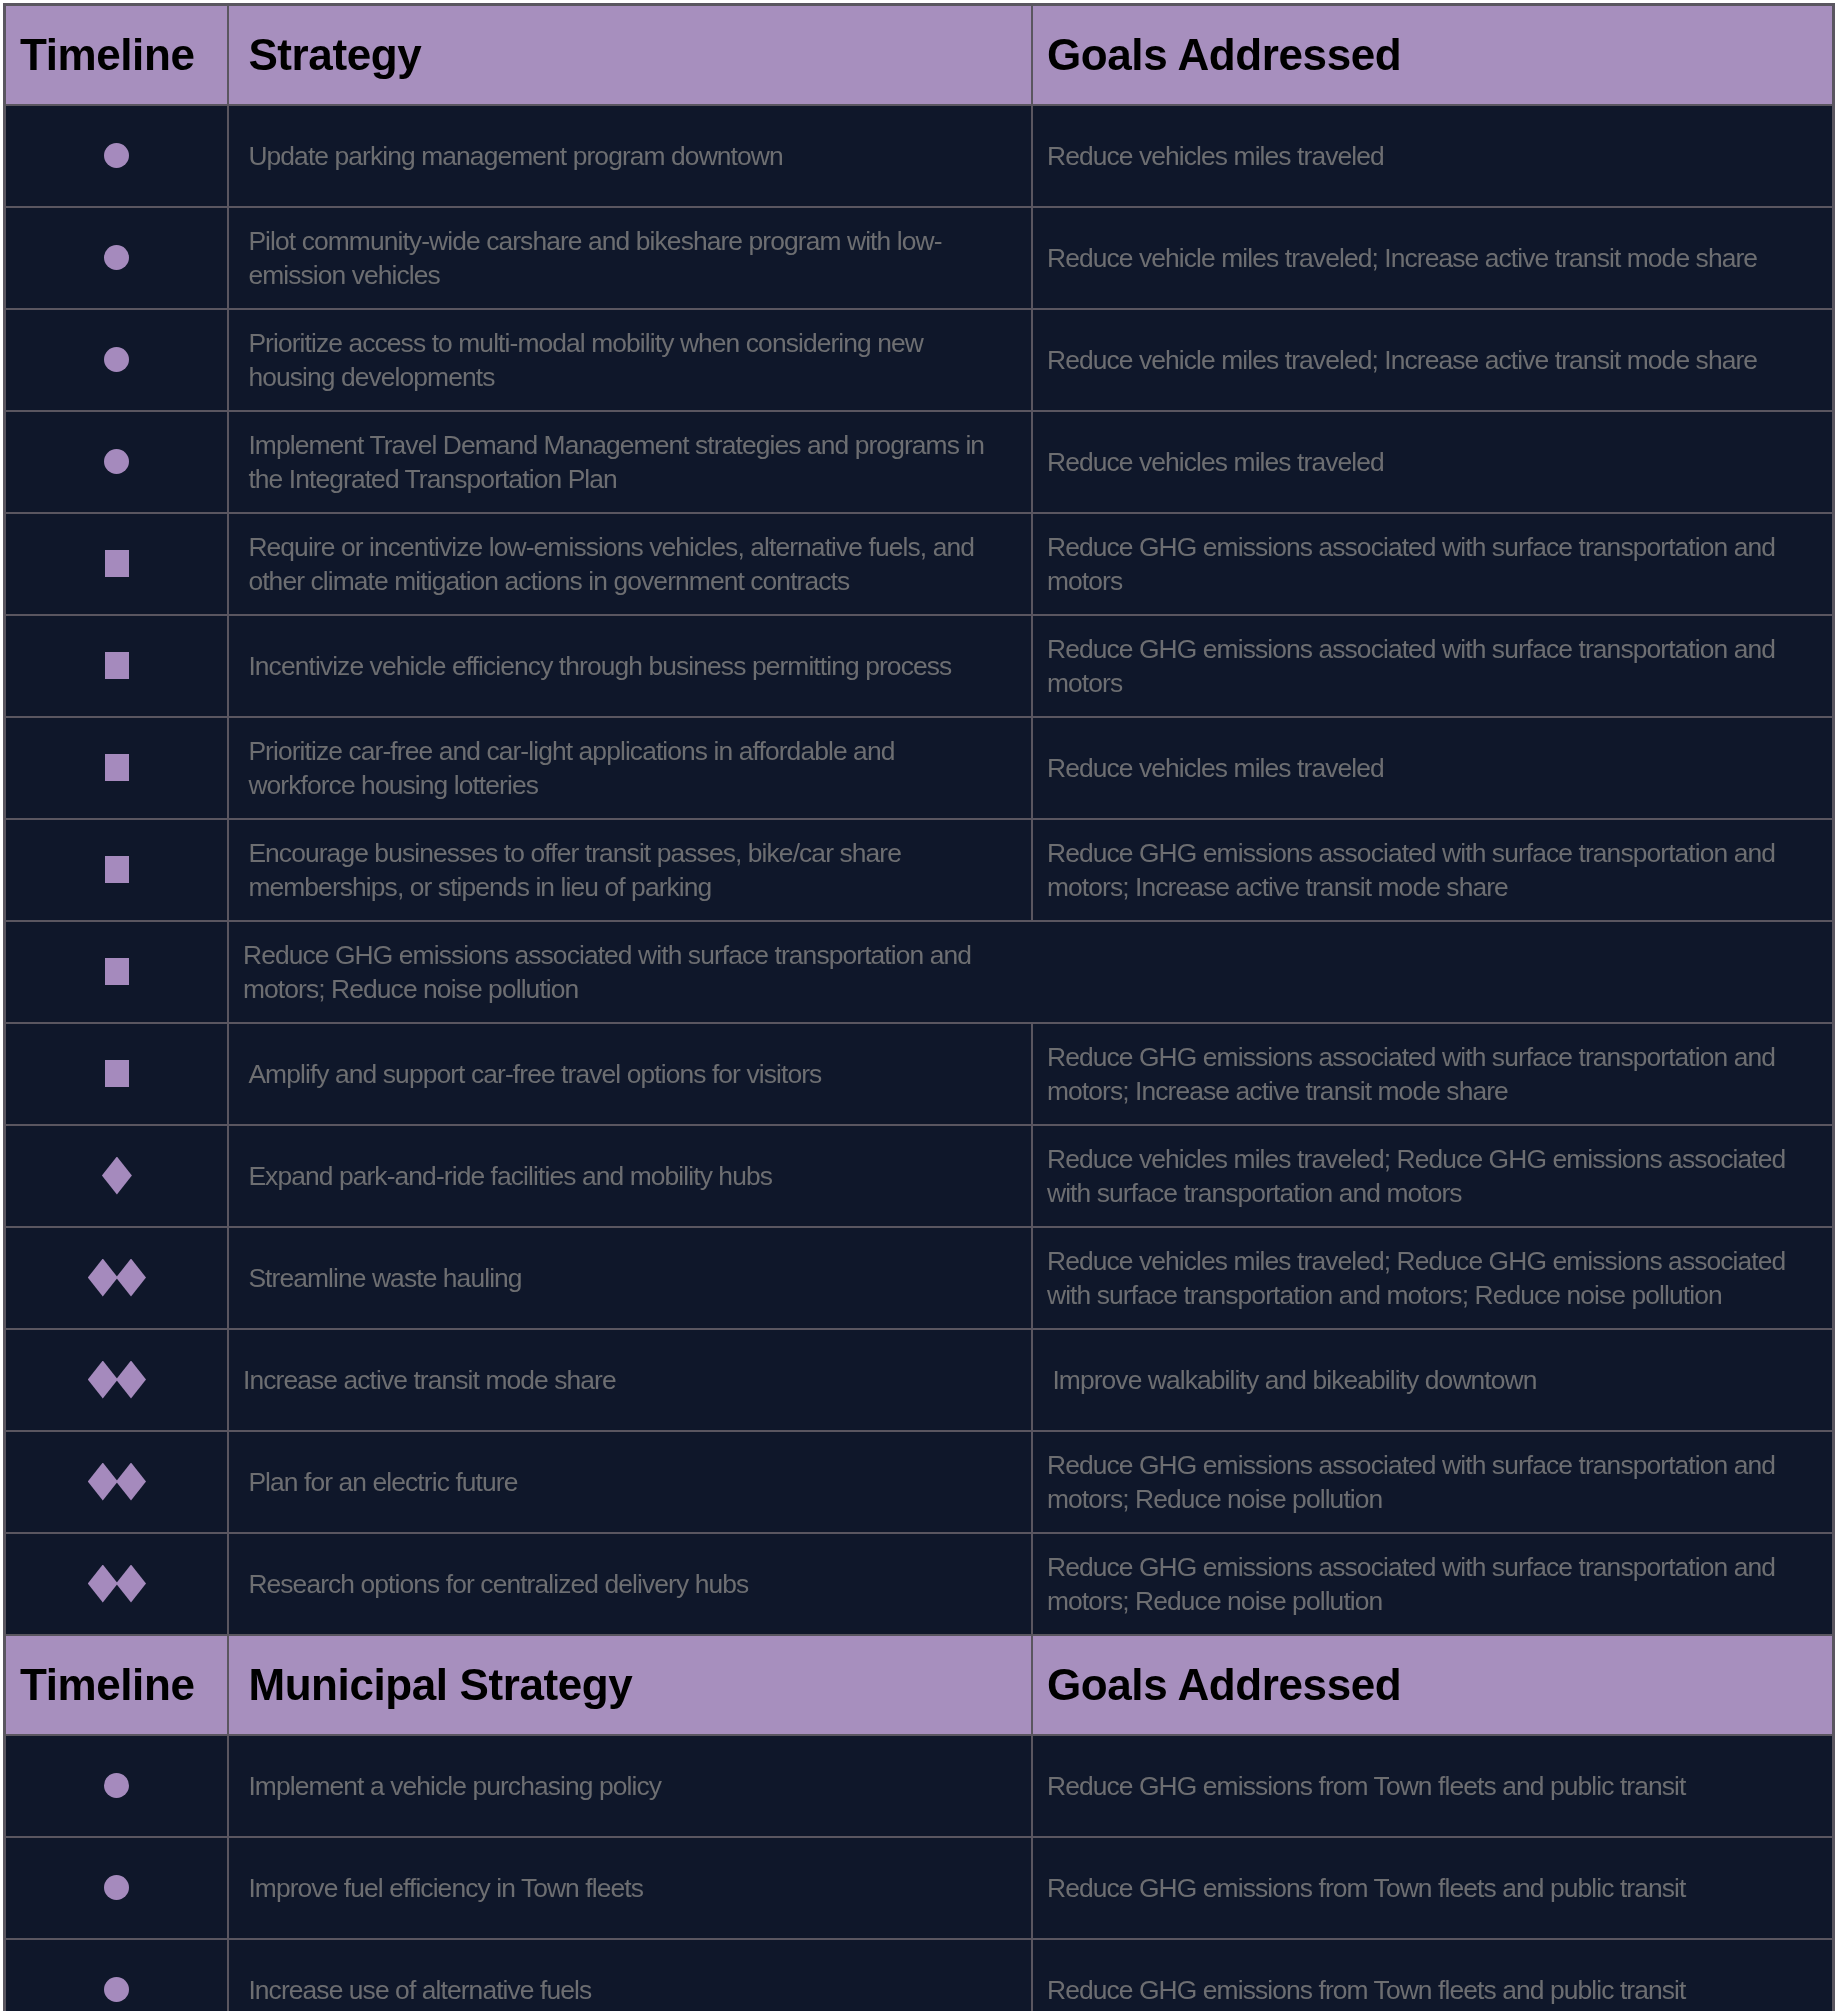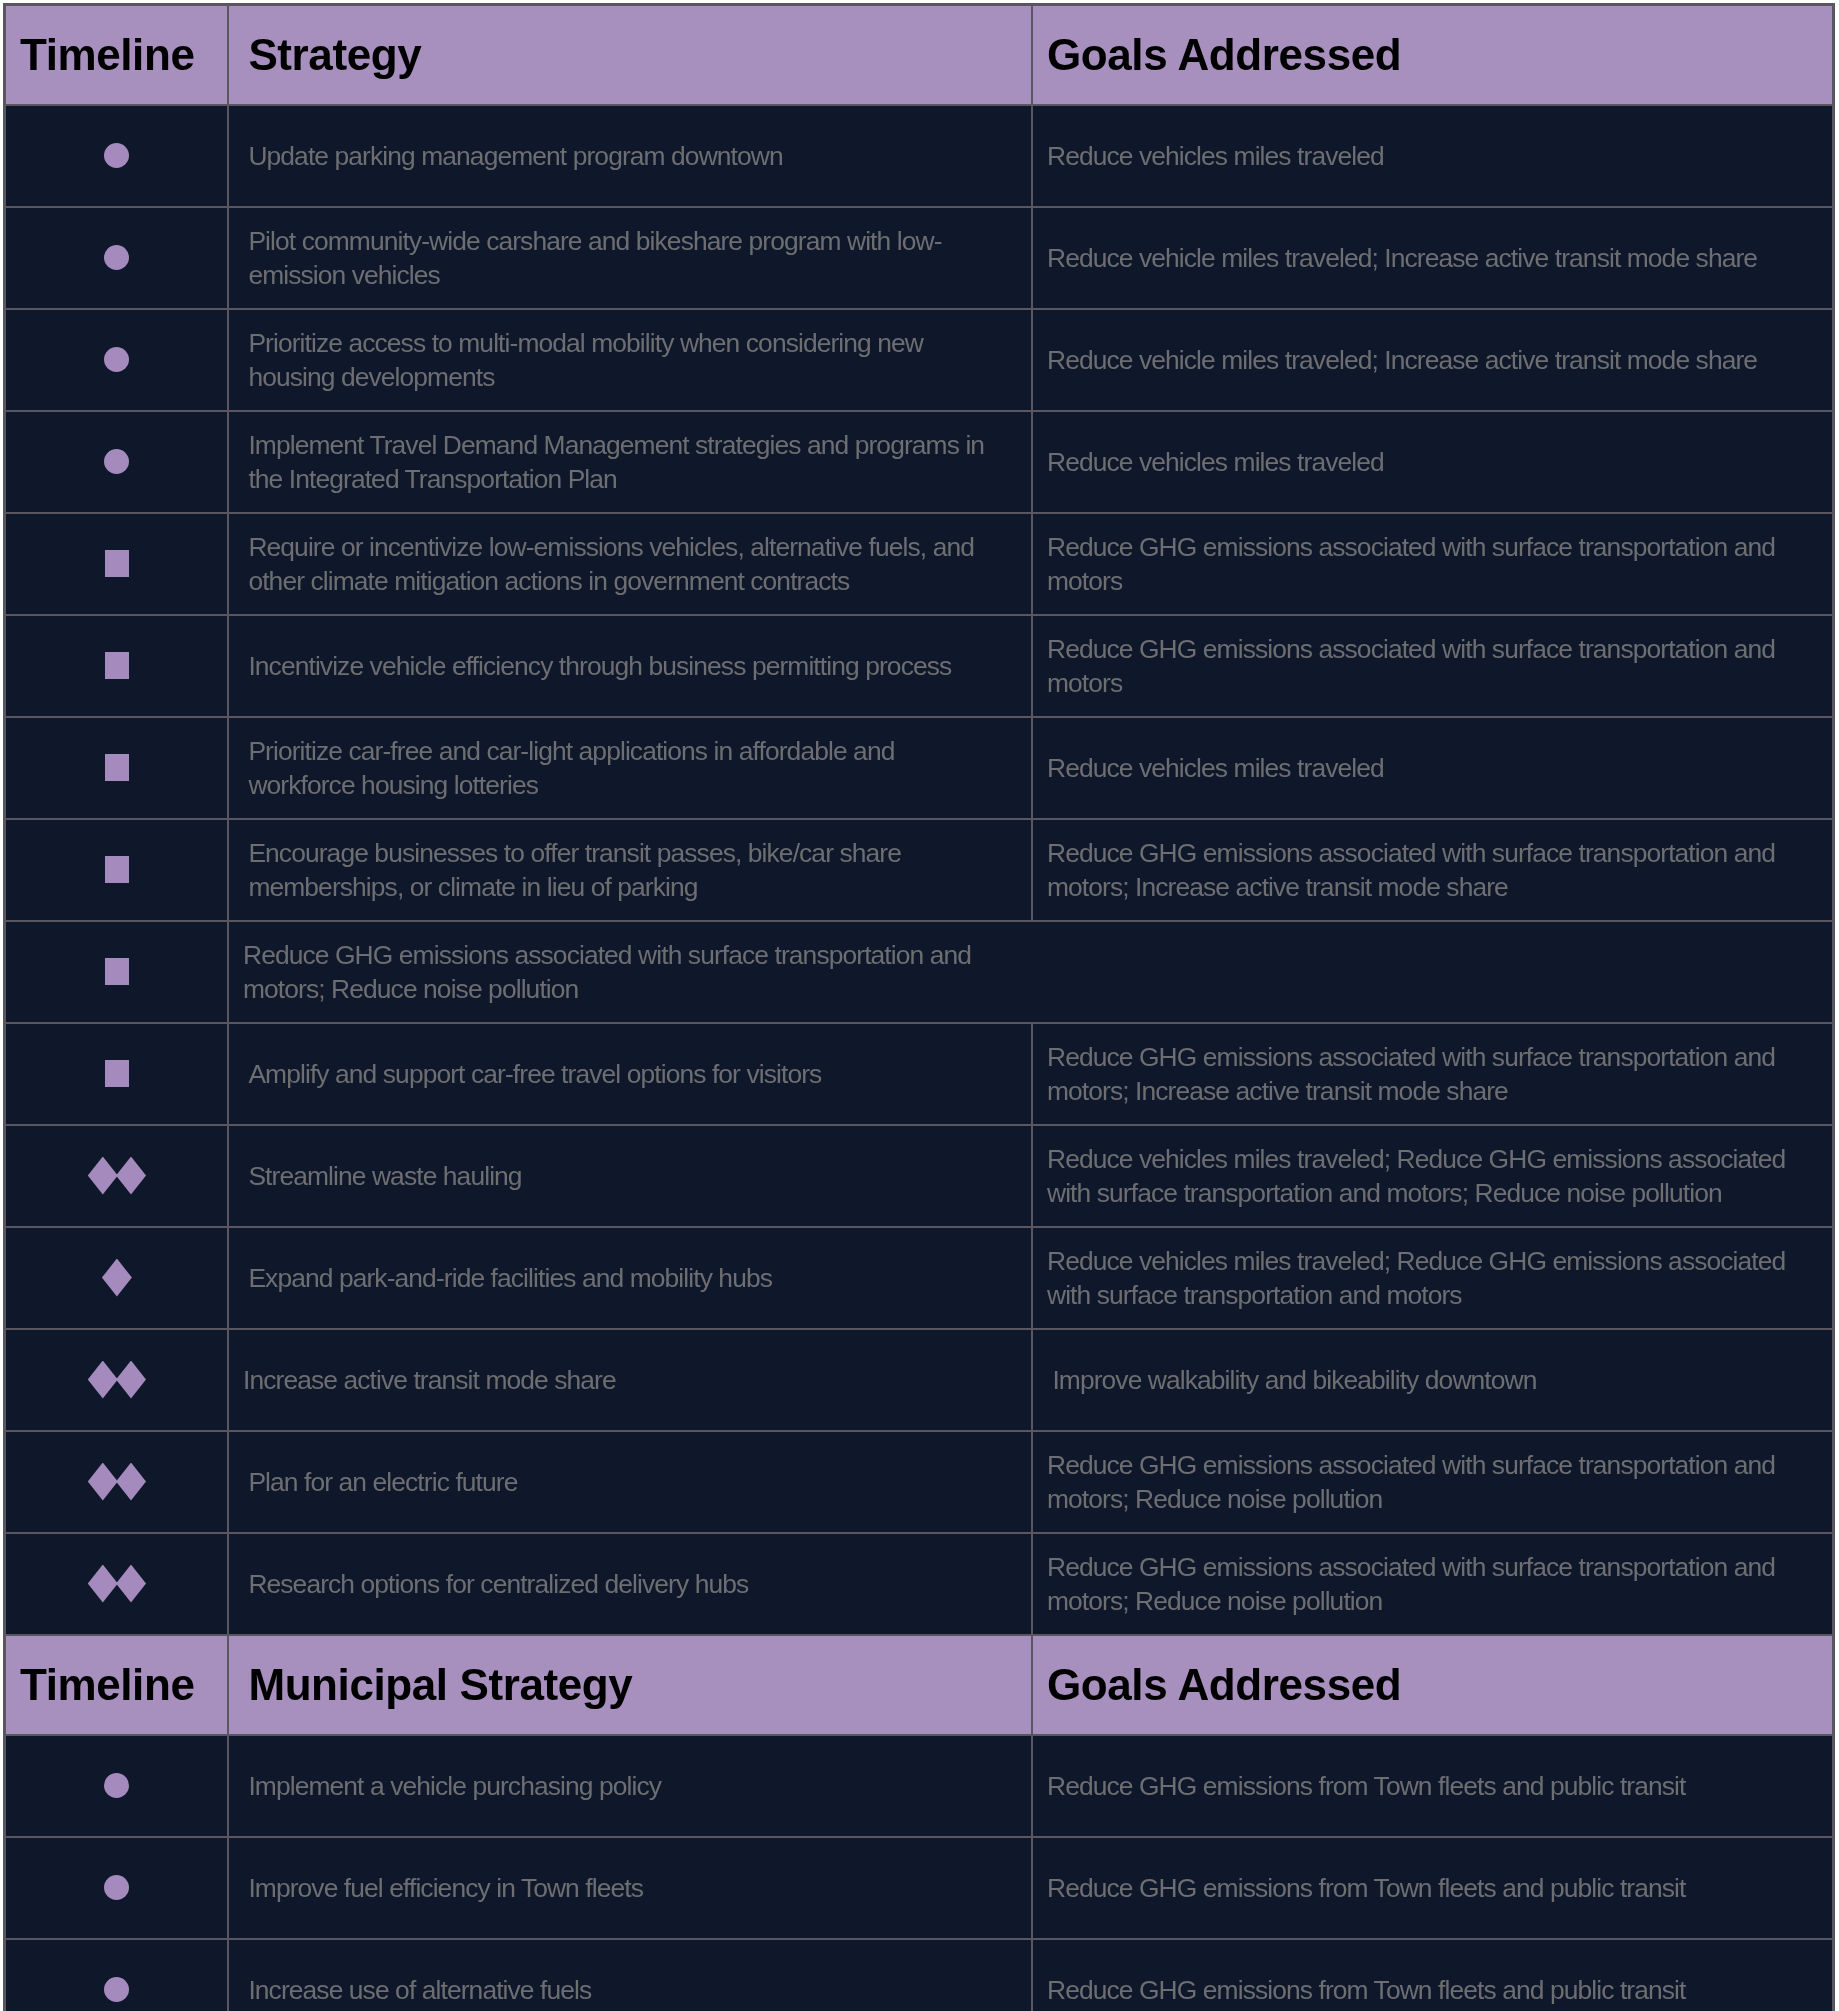--- a/index.html
+++ b/index.html
@@ -167,21 +167,21 @@
     <div class="cell col-goals">
       <span class="cell-text">Reduce vehicles miles traveled</span>
     </div>
   </div>
 
   <div class="row body-row">
     <div class="cell col-timeline">
         <span class="icon-square" style="background: rgb(165, 138, 189);"></span>
       </div>
     <div class="cell col-strategy">
-      <span class="cell-text">Encourage businesses to offer transit passes, bike/car share memberships, or climate in lieu of parking</span>
+      <span class="cell-text">Encourage businesses to offer transit passes, bike/car share memberships, or stipends in lieu of parking</span>
     </div>
     <div class="cell col-goals">
       <span class="cell-text">Reduce GHG emissions associated with surface transportation and motors; Increase active transit mode share</span>
     </div>
   </div>
 
   <div class="row body-row">
     <div class="cell col-timeline">
         <span class="icon-square" style="background: rgb(165, 138, 189);"></span>
       </div>
@@ -197,47 +197,47 @@
     <div class="cell col-strategy">
       <span class="cell-text">Amplify and support car-free travel options for visitors</span>
     </div>
     <div class="cell col-goals">
       <span class="cell-text">Reduce GHG emissions associated with surface transportation and motors; Increase active transit mode share</span>
     </div>
   </div>
 
   <div class="row body-row">
     <div class="cell col-timeline">
+        <span class="icon-diamond" style="background: rgb(165, 138, 189);"></span>
+      </div>
+    <div class="cell col-strategy">
+      <span class="cell-text">Expand park-and-ride facilities and mobility hubs</span>
+    </div>
+    <div class="cell col-goals">
+      <span class="cell-text">Reduce vehicles miles traveled; Reduce GHG emissions associated with surface transportation and motors</span>
+    </div>
+  </div>
+
+  <div class="row body-row">
+    <div class="cell col-timeline">
         <span class="double-diamond">
           <span class="icon-diamond" style="background: rgb(165, 138, 189);"></span>
           <span class="icon-diamond" style="background: rgb(165, 138, 189);"></span>
         </span>
       </div>
     <div class="cell col-strategy">
       <span class="cell-text">Streamline waste hauling</span>
     </div>
     <div class="cell col-goals">
       <span class="cell-text">Reduce vehicles miles traveled; Reduce GHG emissions associated with surface transportation and motors; Reduce noise pollution</span>
     </div>
   </div>
 
   <div class="row body-row">
     <div class="cell col-timeline">
-        <span class="icon-diamond" style="background: rgb(165, 138, 189);"></span>
-      </div>
-    <div class="cell col-strategy">
-      <span class="cell-text">Expand park-and-ride facilities and mobility hubs</span>
-    </div>
-    <div class="cell col-goals">
-      <span class="cell-text">Reduce vehicles miles traveled; Reduce GHG emissions associated with surface transportation and motors</span>
-    </div>
-  </div>
-
-  <div class="row body-row">
-    <div class="cell col-timeline">
         <span class="double-diamond">
           <span class="icon-diamond" style="background: rgb(165, 138, 189);"></span>
           <span class="icon-diamond" style="background: rgb(165, 138, 189);"></span>
         </span>
       </div>
     <div class="cell col-goals">
       <span class="cell-text">Increase active transit mode share</span>
     </div>
     <div class="cell col-strategy">
       <span class="cell-text">Improve walkability and bikeability downtown</span>

